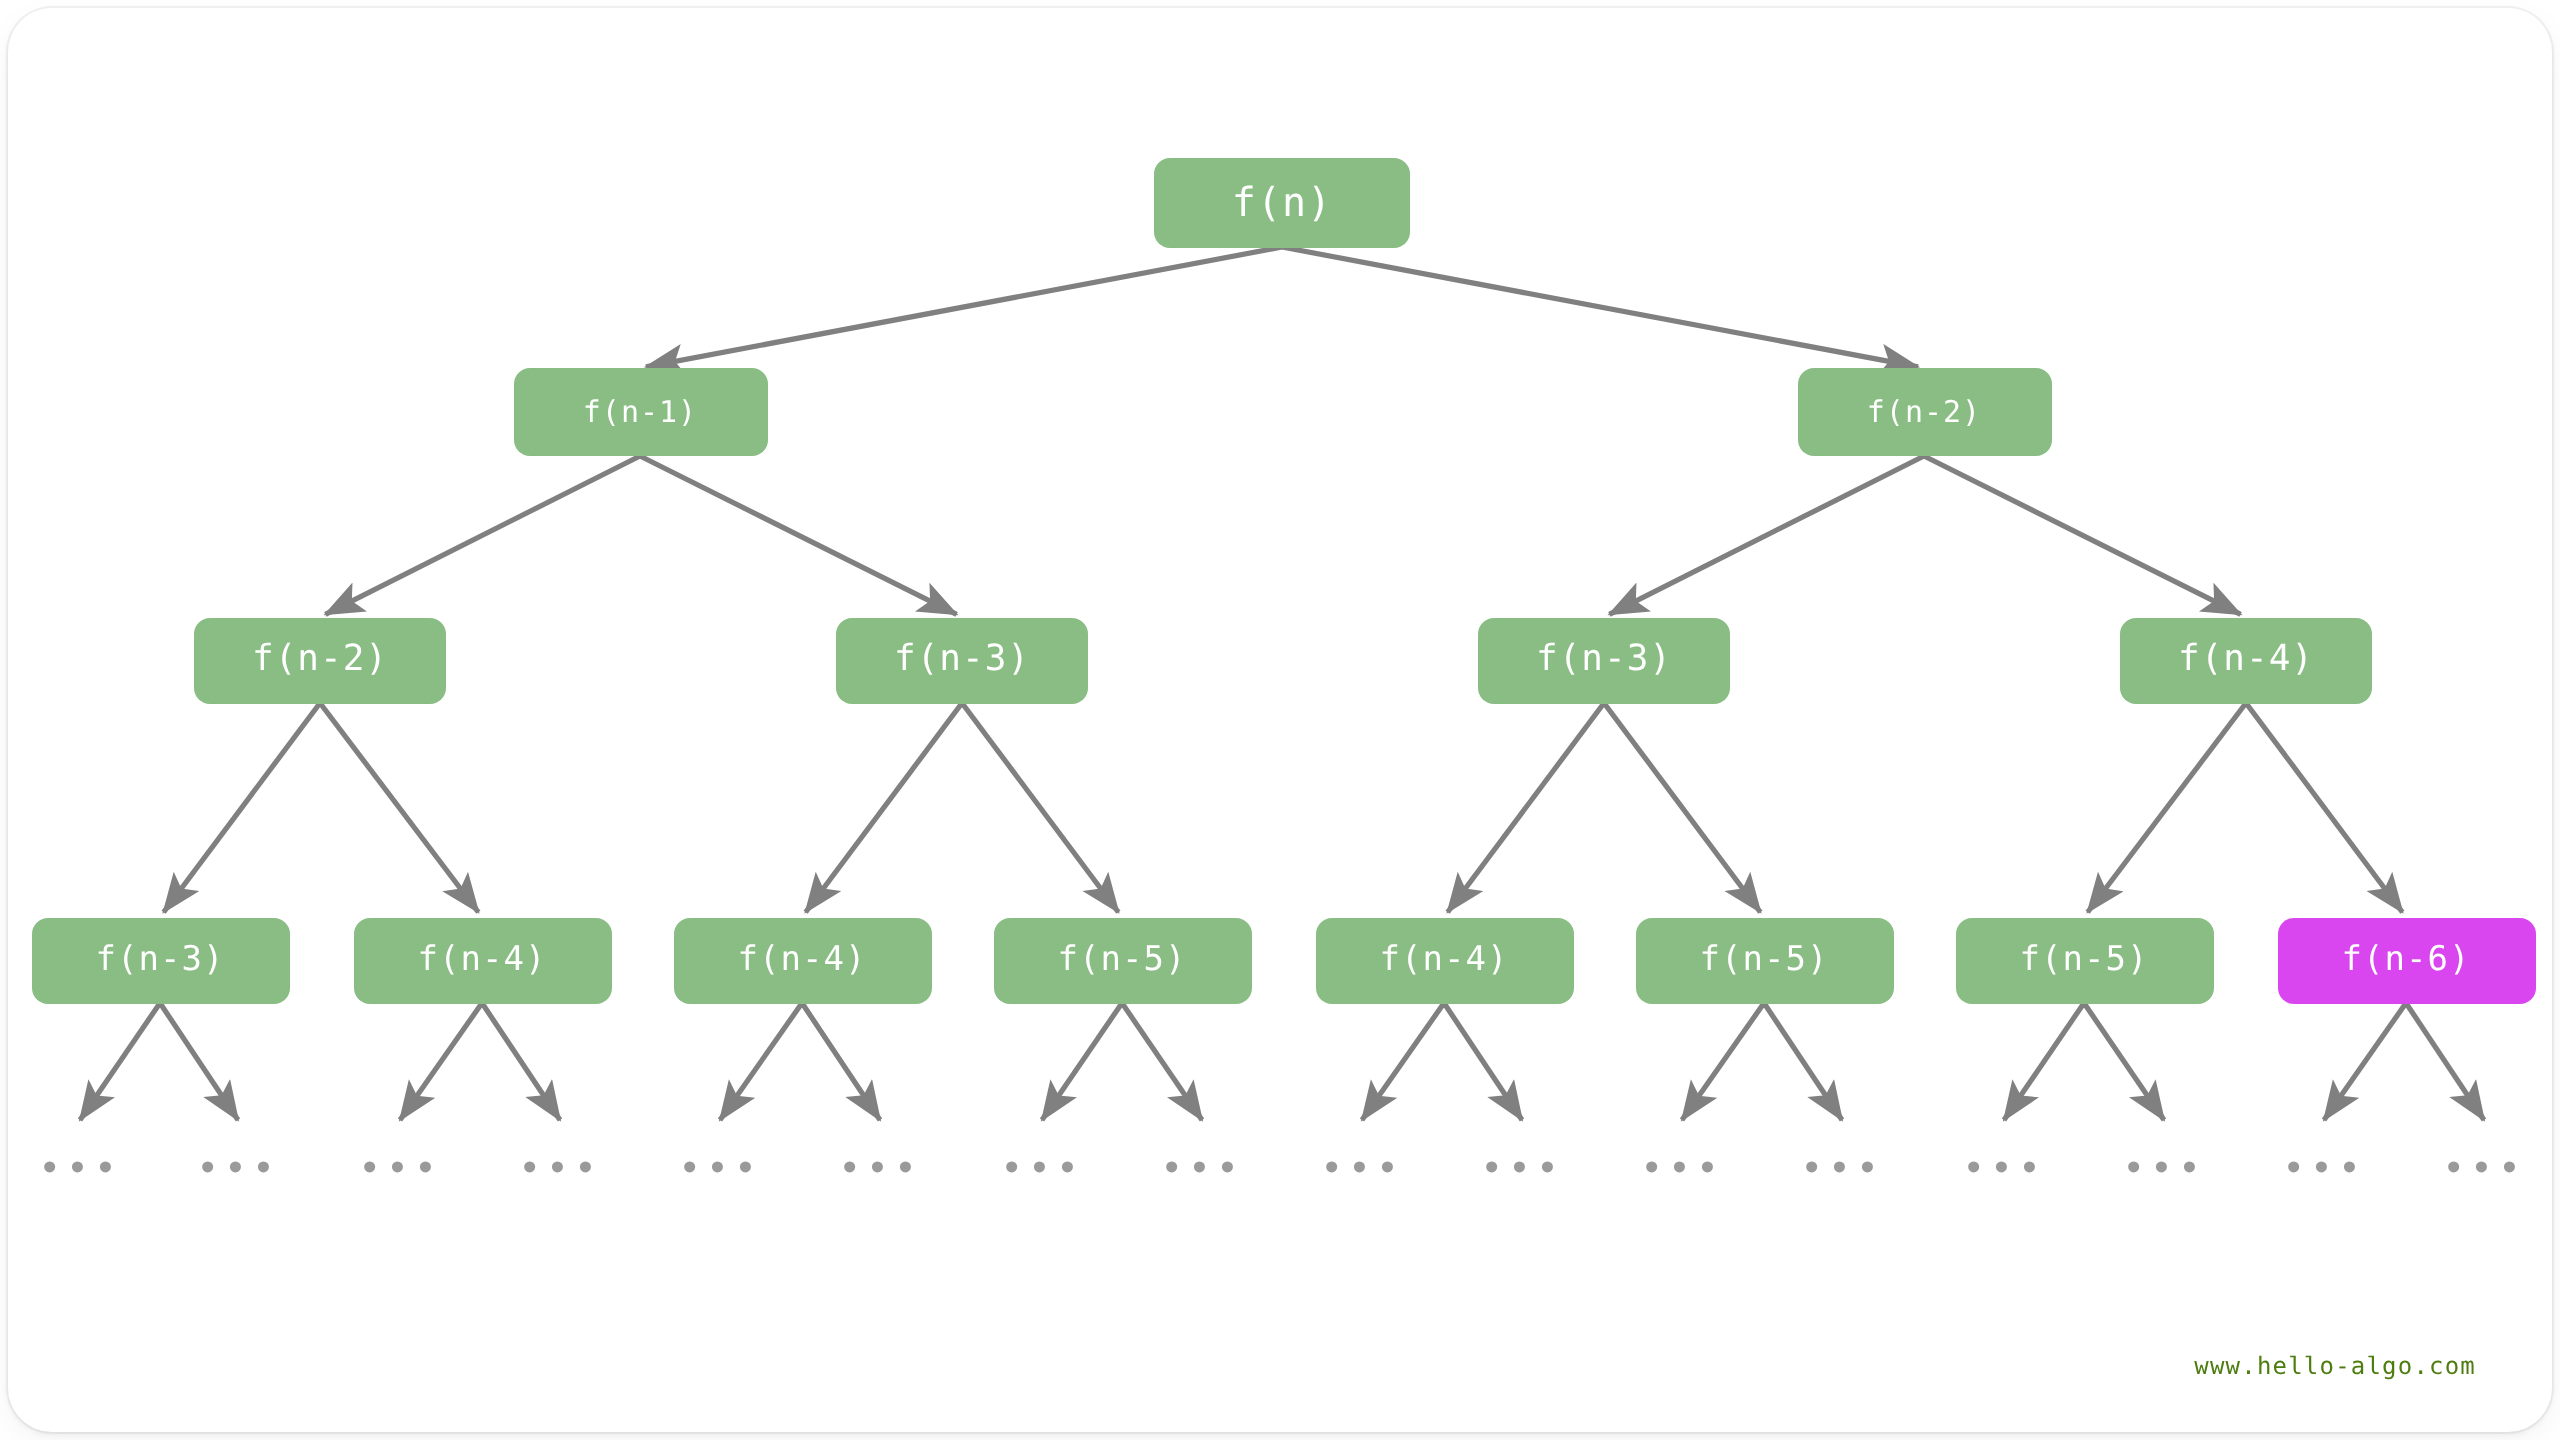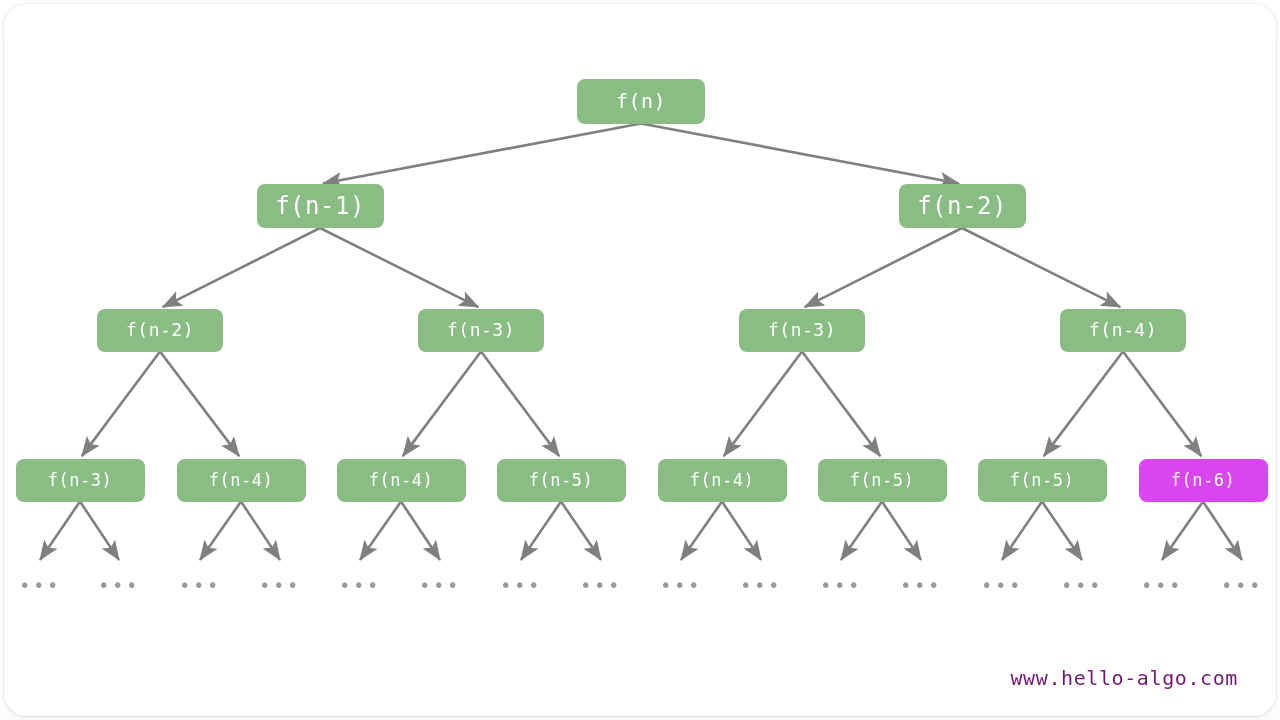--- a/index.html
+++ b/index.html
@@ -59,41 +59,41 @@
     user-select: none;
   }
 
   .node-label {
     display: block;
     line-height: 1;
   }
 
   
   .lv0 { font-size: 20px; }
-  .lv1 { font-size: 24px; }
+  .lv1 { font-size: 15px; }
   .lv2 { font-size: 18px; }
   .lv3 { font-size: 17px; }
 
   .ellipsis {
     position: absolute;
     color: #9a9a9a;
     font-size: 19px;
     line-height: 1;
     letter-spacing: 2.5px;
     user-select: none;
     white-space: nowrap;
     transform: translate(-50%, -50%);
   }
 
   #watermark {
     position: absolute;
     right: 42px;
     bottom: 30px;
-    color: #701a75;
-    font-size: 20px;
+    color: #4d7c0f;
+    font-size: 12px;
     letter-spacing: 0.6px;
     user-select: none;
   }
 </style>
 </head>
 <body>
 
 <div id="stage">
 
   <div id="frame"></div>

